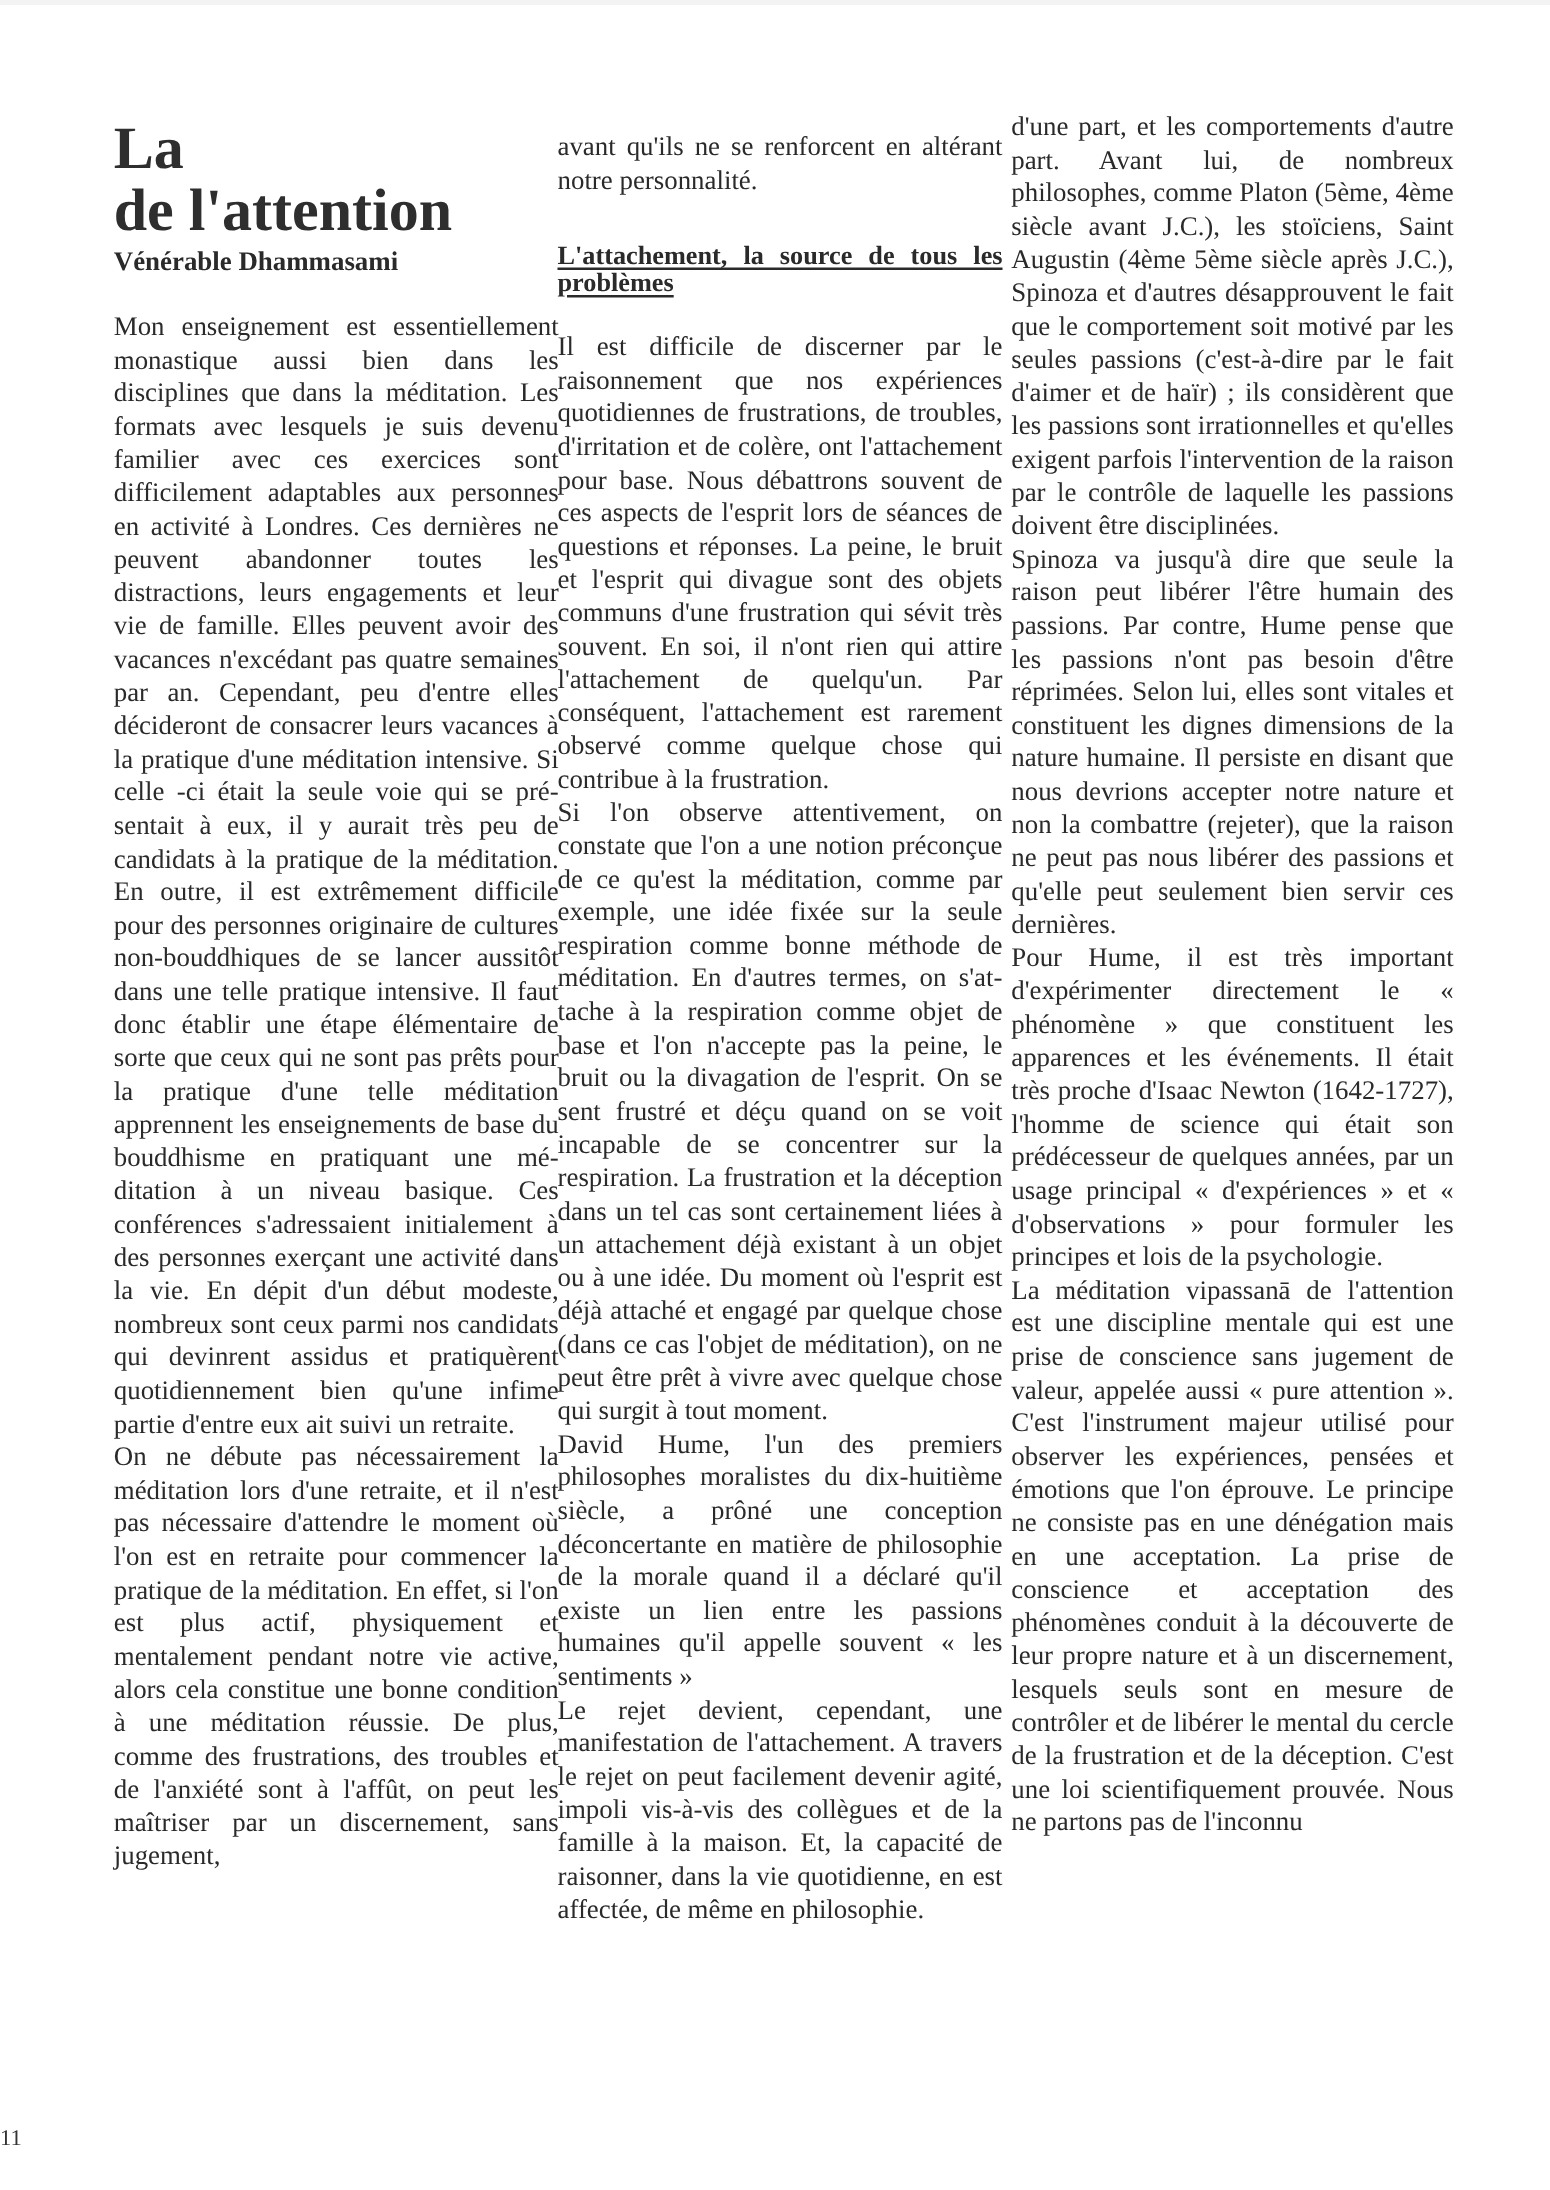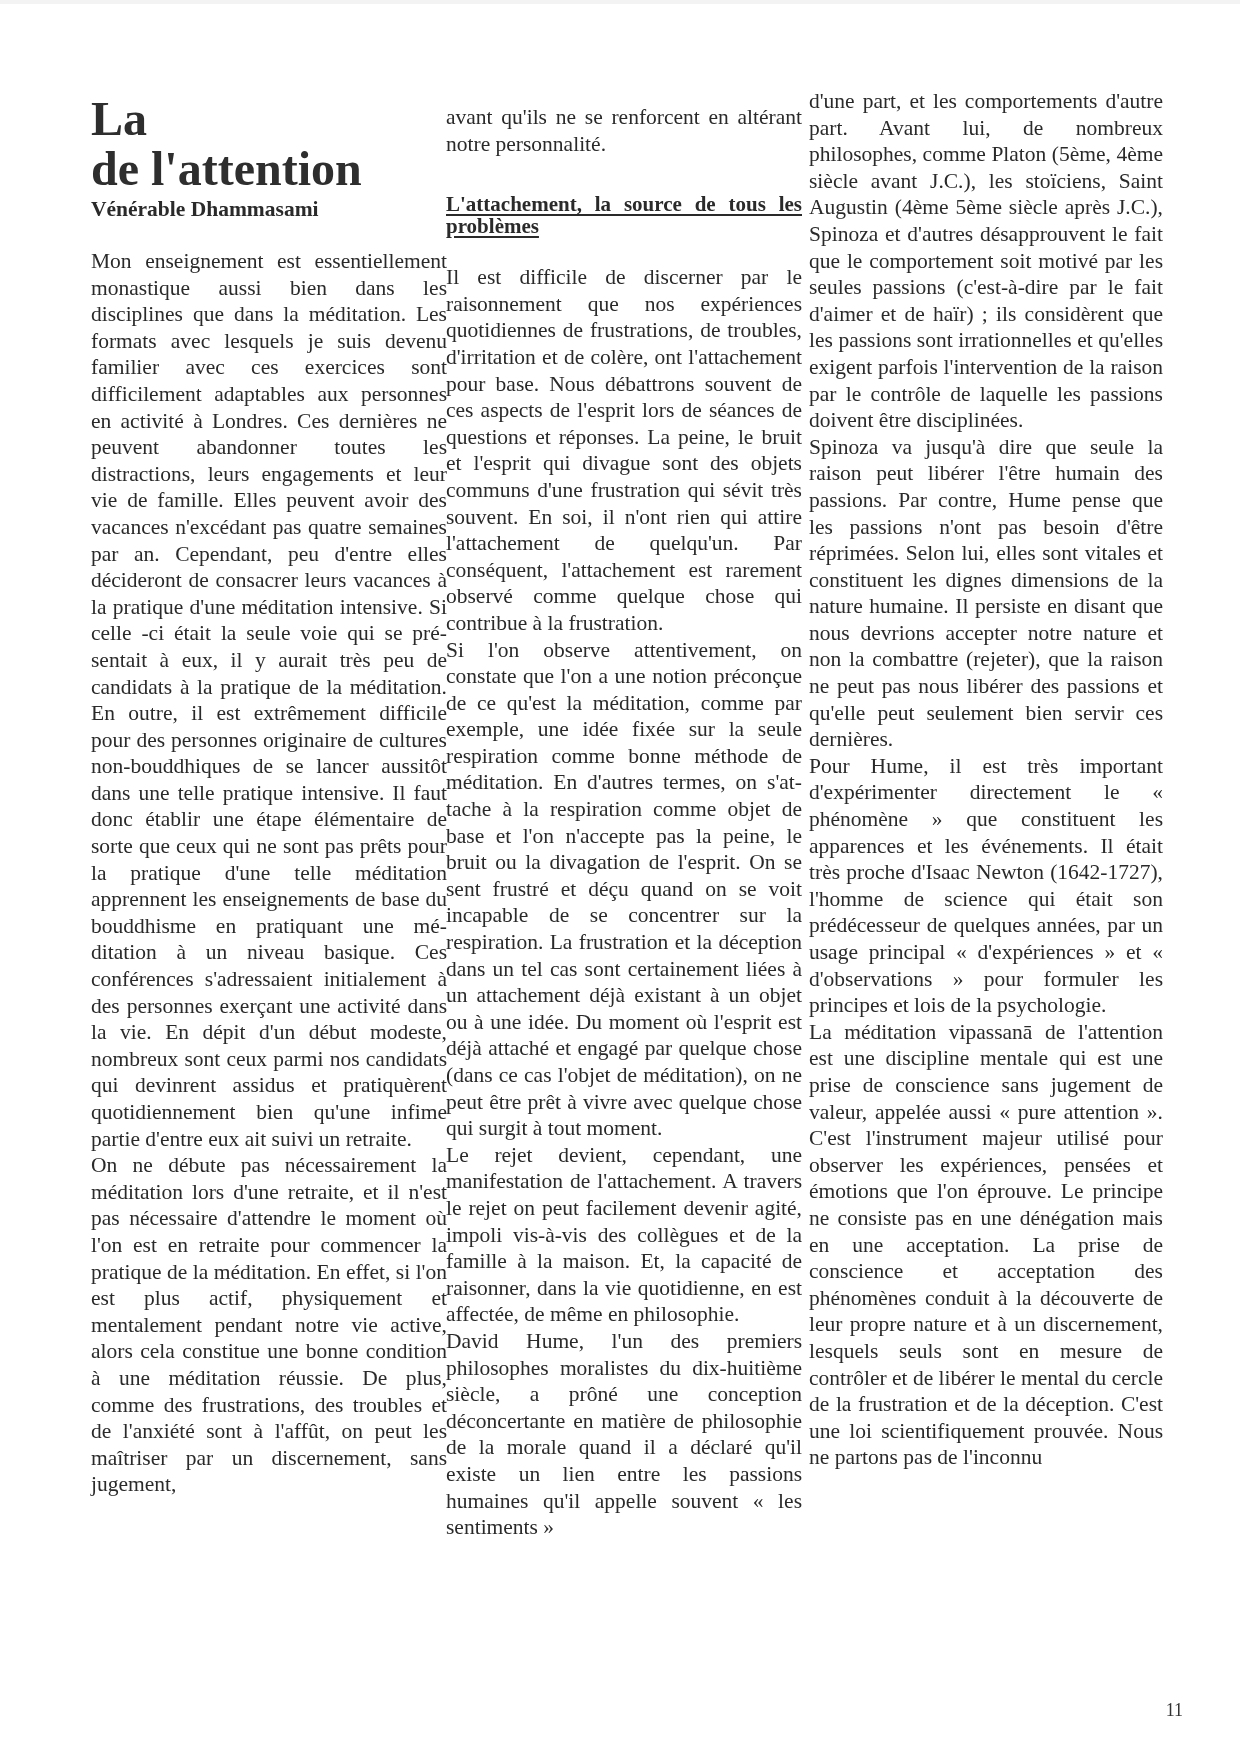--- a/index.html
+++ b/index.html
@@ -53,21 +53,21 @@
       font-size: 21px;
       line-height: 22px;
       margin: 36px 0 27px 0;
       text-align: justify;
       text-align-last: left;
     }
     .page-number {
       position: absolute;
       left: 0; width: 1183px;
       top: 1700px;
-      text-align: right;
+      text-align: left;
       font-size: 18px;
       color: #333;
     }
   </style>
 </head>
 <body>
 
 <div class="top-edge"></div>
 
 <div class="column col-1">
@@ -80,22 +80,22 @@
   <div class="author">Vénérable Dhammasami</div>
   <p>Mon enseignement est essentielle­ment monastique aussi bien dans les disciplines que dans la médita­tion. Les formats avec lesquels je suis devenu familier avec ces exercices sont difficilement adap­tables aux personnes en activité à Londres. Ces dernières ne peuvent abandonner toutes les distractions, leurs engagements et leur vie de famille. Elles peuvent avoir des vacances n'excédant pas quatre semaines par an. Cependant, peu d'entre elles décideront de consa­crer leurs vacances à la pratique d'une méditation intensive. Si celle -ci était la seule voie qui se pré­sentait à eux, il y aurait très peu de candidats à la pratique de la médi­tation. En outre, il est extrême­ment difficile pour des personnes originaire de cultures non-bouddhiques de se lancer aussitôt dans une telle pratique intensive. Il faut donc établir une étape élé­mentaire de sorte que ceux qui ne sont pas prêts pour la pratique d'une telle méditation apprennent les enseignements de base du bouddhisme en pratiquant une mé­ditation à un niveau basique. Ces conférences s'adressaient initiale­ment à des personnes exerçant une activité dans la vie. En dépit d'un début modeste, nombreux sont ceux parmi nos candidats qui de­vinrent assidus et pratiquèrent quotidiennement bien qu'une in­fime partie d'entre eux ait suivi un retraite.</p>
   <p>On ne débute pas nécessairement la méditation lors d'une retraite, et il n'est pas nécessaire d'attendre le moment où l'on est en retraite pour commencer la pratique de la médi­tation. En effet, si l'on est plus ac­tif, physiquement et mentalement pendant notre vie active, alors cela constitue une bonne condition à une méditation réussie. De plus, comme des frustrations, des troubles et de l'anxiété sont à l'af­fût, on peut les maîtriser par un discernement, sans jugement,</p>
 </div>
 
 <div class="column col-2">
   <p>avant qu'ils ne se renforcent en altérant notre personnalité.</p>
   <h2 class="section-heading">L'attachement, la source de tous les problèmes</h2>
   <p>Il est difficile de discerner par le raisonnement que nos expériences quotidiennes de frustrations, de troubles, d'irritation et de colère, ont l'attachement pour base. Nous débattrons souvent de ces aspects de l'esprit lors de séances de ques­tions et réponses. La peine, le bruit et l'esprit qui divague sont des ob­jets communs d'une frustration qui sévit très souvent. En soi, il n'ont rien qui attire l'attachement de quelqu'un. Par conséquent, l'atta­chement est rarement observé comme quelque chose qui contri­bue à la frustration.</p>
   <p>Si l'on observe attentivement, on constate que l'on a une notion pré­conçue de ce qu'est la méditation, comme par exemple, une idée fixée sur la seule respiration comme bonne méthode de médita­tion. En d'autres termes, on s'at­tache à la respiration comme objet de base et l'on n'accepte pas la peine, le bruit ou la divagation de l'esprit. On se sent frustré et déçu quand on se voit incapable de se concentrer sur la respiration. La frustration et la déception dans un tel cas sont certainement liées à un attachement déjà existant à un ob­jet ou à une idée. Du moment où l'esprit est déjà attaché et engagé par quelque chose (dans ce cas l'objet de méditation), on ne peut être prêt à vivre avec quelque chose qui surgit à tout moment.</p>
+  <p>David Hume, l'un des premiers philosophes moralistes du dix-huitième siècle, a prôné une con­ception déconcertante en matière de philosophie de la morale quand il a déclaré qu'il existe un lien entre les passions humaines qu'il appelle souvent « les sentiments »</p>
   <p>Le rejet devient, cependant, une manifestation de l'attachement. A travers le rejet on peut facilement devenir agité, impoli vis-à-vis des collègues et de la famille à la mai­son. Et, la capacité de raisonner, dans la vie quotidienne, en est af­fectée, de même en philosophie.</p>
-  <p>David Hume, l'un des premiers philosophes moralistes du dix-huitième siècle, a prôné une con­ception déconcertante en matière de philosophie de la morale quand il a déclaré qu'il existe un lien entre les passions humaines qu'il appelle souvent « les sentiments »</p>
 </div>
 
 <div class="column col-3">
   <p>d'une part, et les comportements d'autre part. Avant lui, de nom­breux philosophes, comme Platon (5ème, 4ème siècle avant J.C.), les stoïciens, Saint Augustin (4ème 5ème siècle après J.C.), Spinoza et d'autres désapprouvent le fait que le comportement soit motivé par les seules passions (c'est-à-dire par le fait d'aimer et de haïr) ; ils con­sidèrent que les passions sont irra­tionnelles et qu'elles exigent par­fois l'intervention de la raison par le contrôle de laquelle les passions doivent être disciplinées.</p>
   <p>Spinoza va jusqu'à dire que seule la raison peut libérer l'être humain des passions. Par contre, Hume pense que les passions n'ont pas besoin d'être réprimées. Selon lui, elles sont vitales et constituent les dignes dimensions de la nature humaine. Il persiste en disant que nous devrions accepter notre na­ture et non la combattre (rejeter), que la raison ne peut pas nous li­bérer des passions et qu'elle peut seulement bien servir ces der­nières.</p>
   <p>Pour Hume, il est très important d'expérimenter directement le « phénomène » que constituent les apparences et les événements. Il était très proche d'Isaac Newton (1642-1727), l'homme de science qui était son prédécesseur de quelques années, par un usage principal « d'expériences » et « d'observations » pour formuler les principes et lois de la psycho­logie.</p>
   <p>La méditation vipassanā de l'atten­tion est une discipline mentale qui est une prise de conscience sans jugement de valeur, appelée aussi « pure attention ». C'est l'instru­ment majeur utilisé pour observer les expériences, pensées et émo­tions que l'on éprouve. Le principe ne consiste pas en une dénégation mais en une acceptation. La prise de conscience et acceptation des phénomènes conduit à la décou­verte de leur propre nature et à un discernement, lesquels seuls sont en mesure de contrôler et de libé­rer le mental du cercle de la frus­tration et de la déception. C'est une loi scientifiquement prouvée. Nous ne partons pas de l'inconnu</p>
 </div>
 
 <div class="page-number">11</div>

